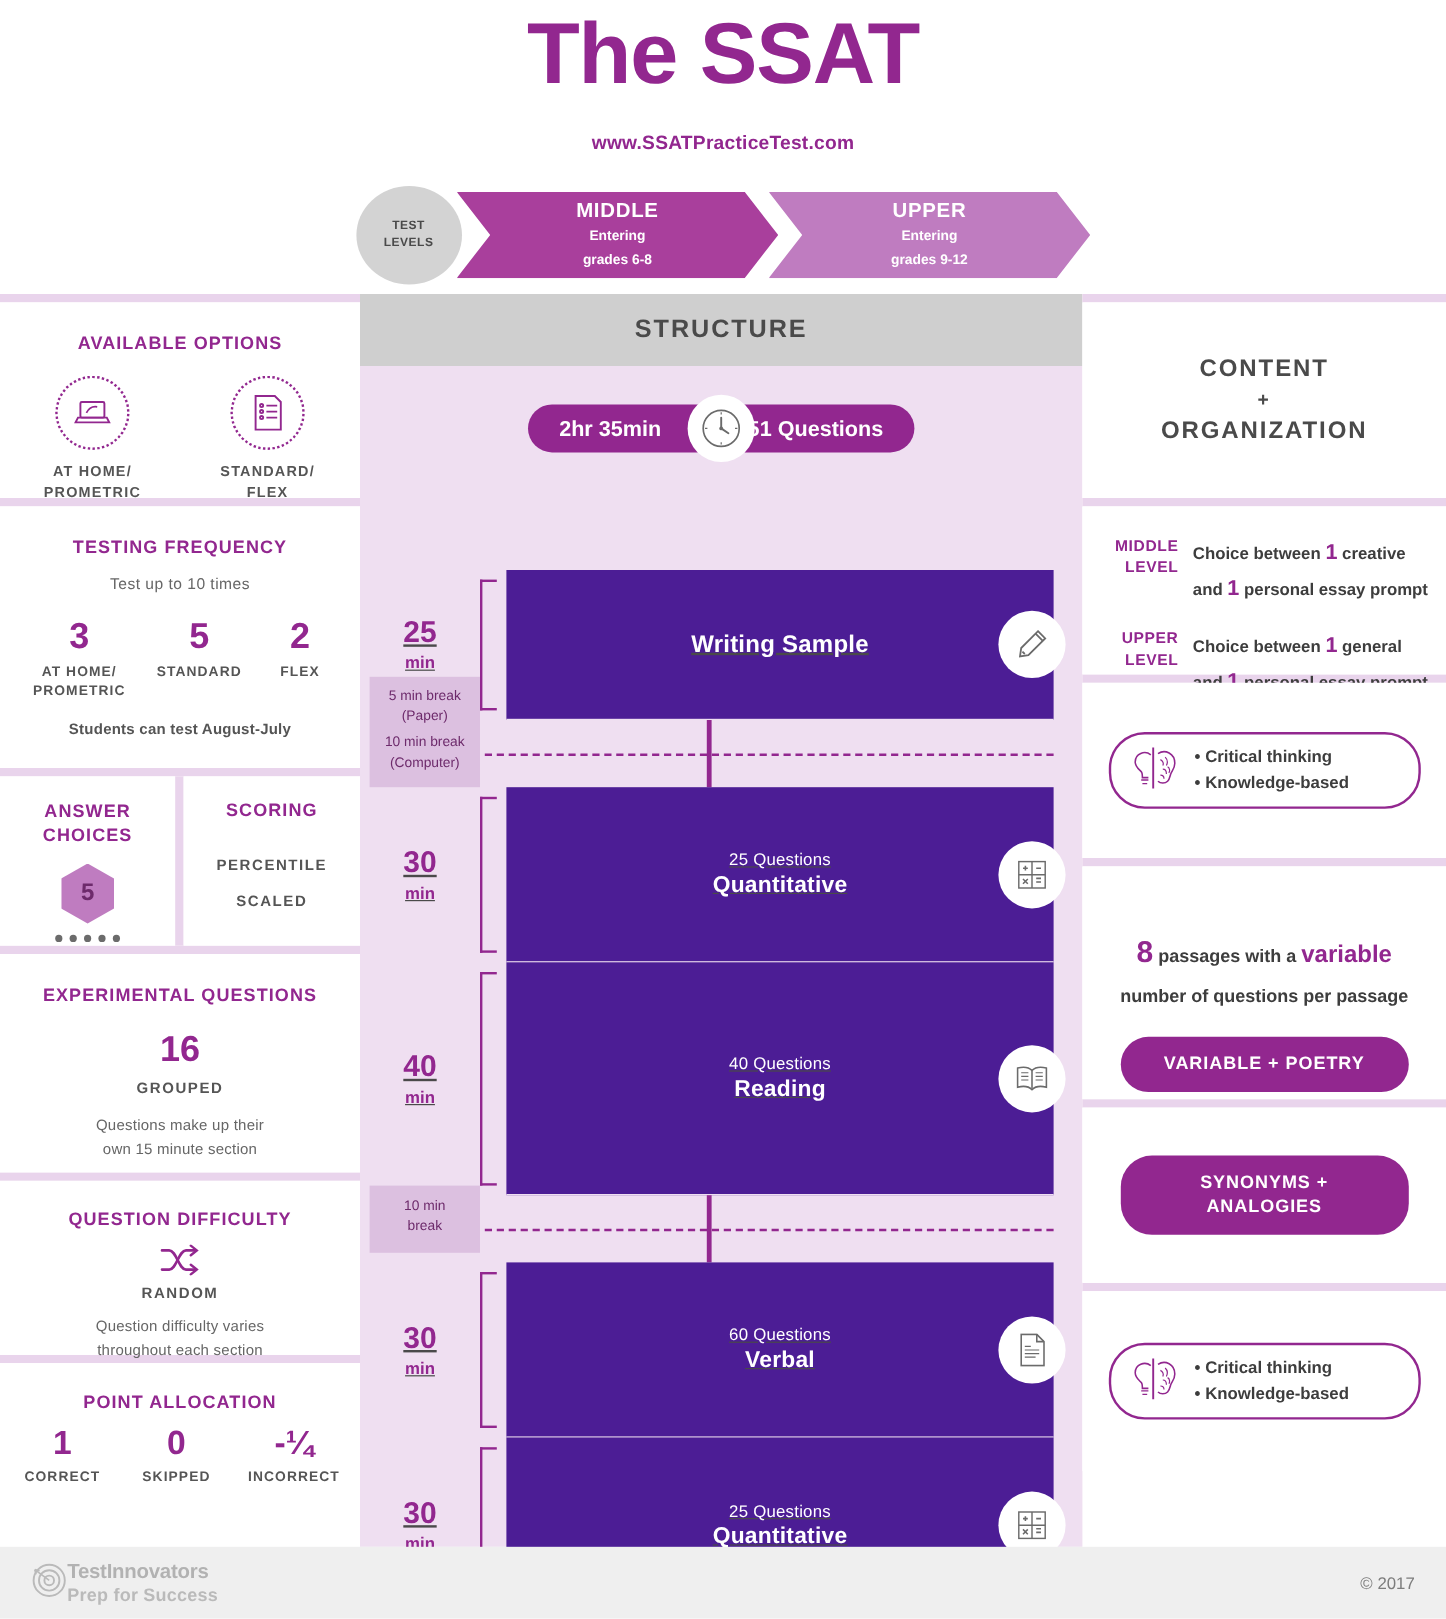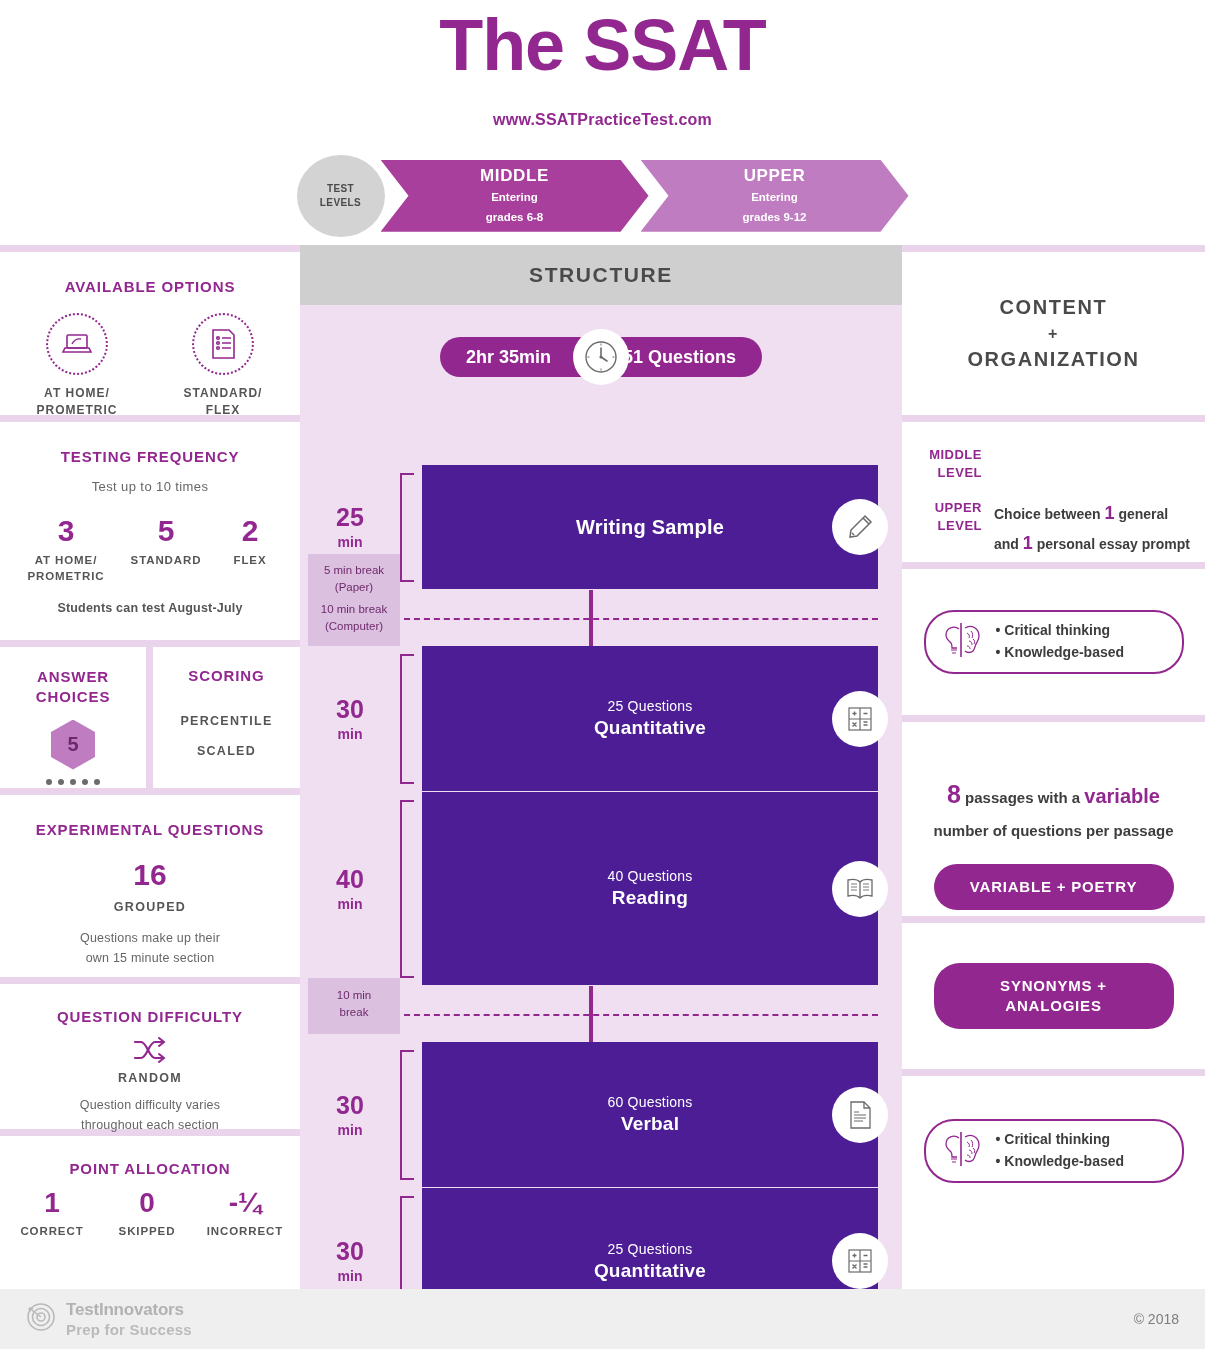--- a/index.html
+++ b/index.html
@@ -114,21 +114,21 @@
     background: #92278f; color: #fff; border-radius: 26px;
     height: 40px; display: flex; align-items: center;
     font-size: 18px; font-weight: bold; padding: 0 26px; gap: 62px;
   }
   .clock {
     position: absolute; left: 50%; top: 24px; transform: translateX(-50%);
     width: 56px; height: 56px; background: #fff; border-radius: 50%;
     display: flex; align-items: center; justify-content: center;
   }
 
-  .timeline { position: absolute; left: 0; top: 160px; width: 602px; }
+  .timeline { position: absolute; left: 0; top: 170px; width: 602px; text-decoration: underline; }
   .seg-row { position: relative; display: flex; align-items: stretch; }
   .time-cell {
     width: 100px; display: flex; flex-direction: column;
     align-items: center; justify-content: center; color: #92278f;
   }
   .time-cell .tnum { font-size: 25px; font-weight: bold; line-height: 1; }
   .time-cell .tmin { font-size: 14px; font-weight: bold; margin-top: 4px; }
   .bracket {
     width: 14px; border-left: 2.5px solid #92278f;
     border-top: 2.5px solid #92278f; border-bottom: 2.5px solid #92278f;
@@ -195,21 +195,21 @@
     text-align: center; padding: 13px 10px; width: 240px; margin: 12px auto;
     line-height: 1.35;
   }
 
   
   .footer {
     position: absolute; left: 0; top: 1289px; width: 1205px; height: 60px;
     background: #efefef; display: flex; align-items: center; justify-content: space-between;
     padding: 0 26px;
   }
-  .logo { display: flex; align-items: center; gap: 10px; opacity: .62; }
+  .logo { display: flex; align-items: center; gap: 0; opacity: .62; }
   .logo-name { font-size: 17px; font-weight: bold; color: #8d8d8d; letter-spacing: -.2px; }
   .logo-tag { font-size: 15px; font-weight: bold; color: #9a9a9a; letter-spacing: .2px; margin-top: 1px; }
   .copy { font-size: 14px; color: #7d7d7d; }
 </style>
 </head>
 <body>
 
 <div class="page">
 
   <div class="header">
@@ -528,20 +528,28 @@
       </div>
 
       <div class="divider"></div>
 
       <div class="panel" style="height:140px;padding-top:24px;">
         <div class="lvl-grid">
           <div class="lvl-tag">
             <div>MIDDLE</div>
             <div>LEVEL</div>
           </div>
+          <div class="lvl-txt">
+            <span>Choice between</span>
+            <b class="n">1</b>
+            <span>creative</span><br>
+            <span>and</span>
+            <b class="n">1</b>
+            <span>personal essay prompt</span>
+          </div>
         </div>
         <div class="lvl-grid" style="margin-top:18px;">
           <div class="lvl-tag">
             <div>UPPER</div>
             <div>LEVEL</div>
           </div>
           <div class="lvl-txt">
             <span>Choice between</span>
             <b class="n">1</b>
             <span>general</span><br>
@@ -625,16 +633,16 @@
           <circle cx="15" cy="15" r="4"></circle>
           <path d="M3 6l12 9" stroke-width="1.4"></path>
           <path d="M3 6l1 4M3 6l4 1" stroke-width="1.4"></path>
         </svg>
       </span>
       <span>
         <div class="logo-name">TestInnovators</div>
         <div class="logo-tag">Prep for Success</div>
       </span>
     </div>
-    <div class="copy">© 2018</div>
+    <div class="copy">© 2017</div>
   </div>
 
 </div>
 
 </body></html>

